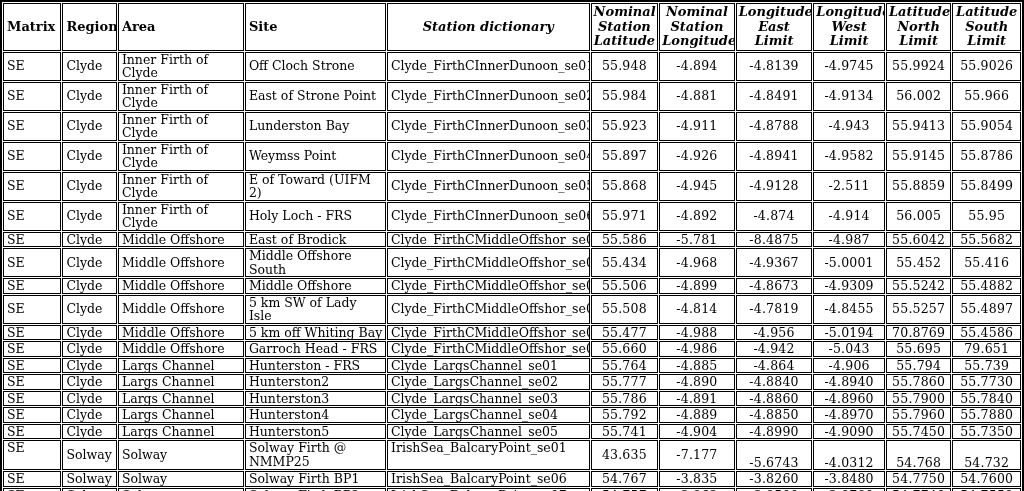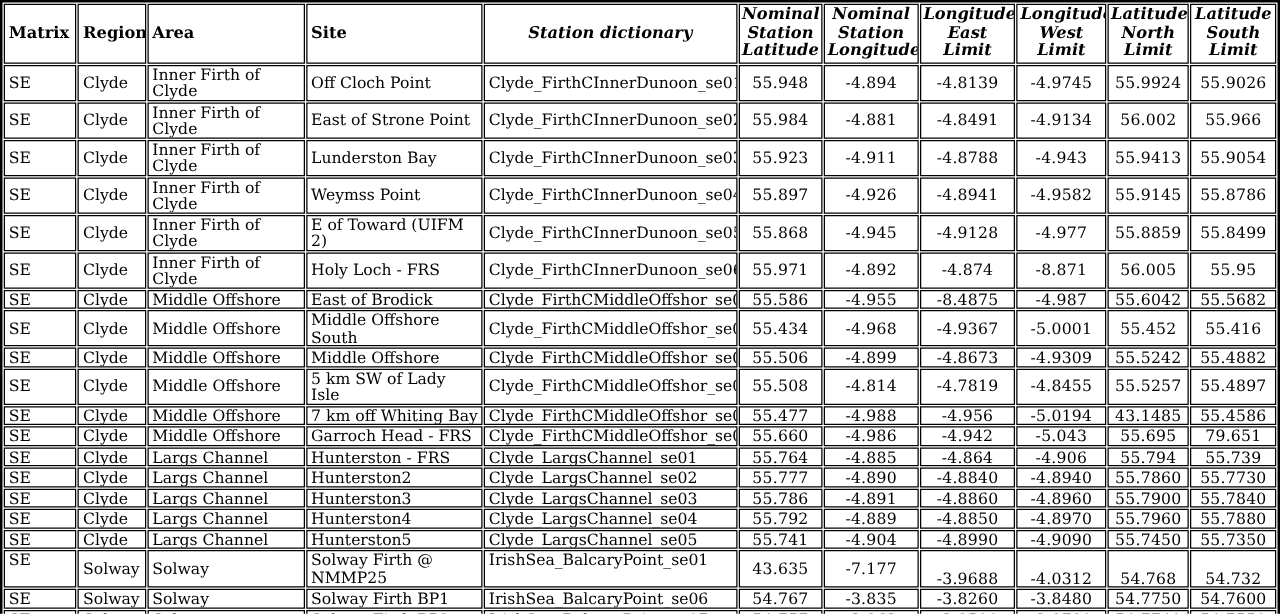--- a/index.html
+++ b/index.html
@@ -111,21 +111,21 @@
           <th class="center">Longitude West Limit</th>
           <th class="center">Latitude North Limit</th>
           <th class="center">Latitude South Limit</th>
         </tr>
     </thead>
     <tbody>
         <tr>
           <td class="txt">SE</td>
           <td class="txt">Clyde</td>
           <td class="txt">Inner Firth of Clyde</td>
-          <td class="txt">Off Cloch Point</td>
+          <td class="txt">Off Cloch Strone</td>
           <td class="txt">Clyde_FirthCInnerDunoon_se01</td>
           <td class="num">55.948</td>
           <td class="num">-4.894</td>
           <td class="num">-4.8139</td>
           <td class="num">-4.9745</td>
           <td class="num">55.9924</td>
           <td class="num">55.9026</td>
         </tr>
         <tr>
           <td class="txt">SE</td>
@@ -168,45 +168,45 @@
         </tr>
         <tr>
           <td class="txt">SE</td>
           <td class="txt">Clyde</td>
           <td class="txt">Inner Firth of Clyde</td>
           <td class="txt">E of Toward (UIFM 2)</td>
           <td class="txt">Clyde_FirthCInnerDunoon_se05</td>
           <td class="num">55.868</td>
           <td class="num">-4.945</td>
           <td class="num">-4.9128</td>
-          <td class="num">-4.977</td>
+          <td class="num">-2.511</td>
           <td class="num">55.8859</td>
           <td class="num">55.8499</td>
         </tr>
         <tr>
           <td class="txt">SE</td>
           <td class="txt">Clyde</td>
           <td class="txt">Inner Firth of Clyde</td>
           <td class="txt">Holy Loch - FRS</td>
           <td class="txt">Clyde_FirthCInnerDunoon_se06</td>
           <td class="num">55.971</td>
           <td class="num">-4.892</td>
           <td class="num">-4.874</td>
-          <td class="num">-8.871</td>
+          <td class="num">-4.914</td>
           <td class="num">56.005</td>
           <td class="num">55.95</td>
         </tr>
         <tr>
           <td class="txt">SE</td>
           <td class="txt">Clyde</td>
           <td class="txt">Middle Offshore</td>
           <td class="txt">East of Brodick</td>
           <td class="txt">Clyde_FirthCMiddleOffshor_se01</td>
           <td class="num">55.586</td>
-          <td class="num">-4.955</td>
+          <td class="num">-5.781</td>
           <td class="num">-8.4875</td>
           <td class="num">-4.987</td>
           <td class="num">55.6042</td>
           <td class="num">55.5682</td>
         </tr>
         <tr>
           <td class="txt">SE</td>
           <td class="txt">Clyde</td>
           <td class="txt">Middle Offshore</td>
           <td class="txt">Middle Offshore South</td>
@@ -241,27 +241,27 @@
           <td class="num">-4.814</td>
           <td class="num">-4.7819</td>
           <td class="num">-4.8455</td>
           <td class="num">55.5257</td>
           <td class="num">55.4897</td>
         </tr>
         <tr>
           <td class="txt">SE</td>
           <td class="txt">Clyde</td>
           <td class="txt">Middle Offshore</td>
-          <td class="txt">7 km off Whiting Bay</td>
+          <td class="txt">5 km off Whiting Bay</td>
           <td class="txt">Clyde_FirthCMiddleOffshor_se05</td>
           <td class="num">55.477</td>
           <td class="num">-4.988</td>
           <td class="num">-4.956</td>
           <td class="num">-5.0194</td>
-          <td class="num">43.1485</td>
+          <td class="num">70.8769</td>
           <td class="num">55.4586</td>
         </tr>
         <tr>
           <td class="txt">SE</td>
           <td class="txt">Clyde</td>
           <td class="txt">Middle Offshore</td>
           <td class="txt">Garroch Head - FRS</td>
           <td class="txt">Clyde_FirthCMiddleOffshor_se06</td>
           <td class="num">55.660</td>
           <td class="num">-4.986</td>
@@ -336,21 +336,21 @@
           <td class="num">55.7350</td>
         </tr>
         <tr class="tall">
           <td class="txt">SE</td>
           <td class="txt">Solway</td>
           <td class="txt">Solway</td>
           <td class="txt">Solway Firth @ NMMP25</td>
           <td class="txt">IrishSea_BalcaryPoint_se01</td>
           <td class="num">43.635</td>
           <td class="num">-7.177</td>
-          <td class="num">-3.9688</td>
+          <td class="num">-5.6743</td>
           <td class="num">-4.0312</td>
           <td class="num">54.768</td>
           <td class="num">54.732</td>
         </tr>
         <tr>
           <td class="txt">SE</td>
           <td class="txt">Solway</td>
           <td class="txt">Solway</td>
           <td class="txt">Solway Firth BP1</td>
           <td class="txt">IrishSea_BalcaryPoint_se06</td>

